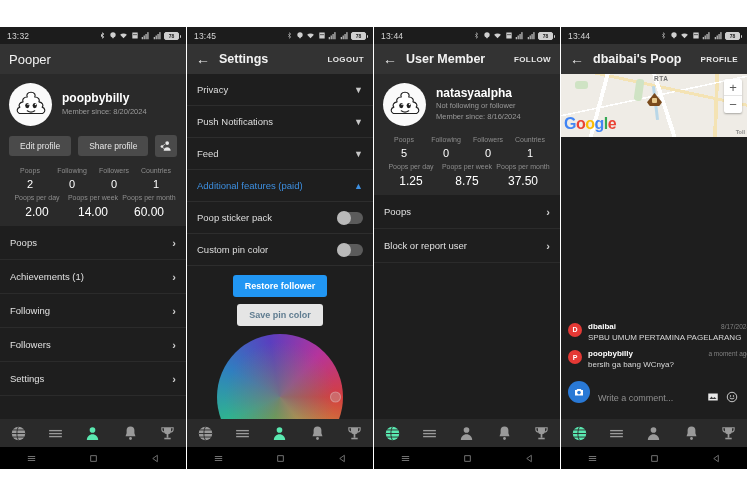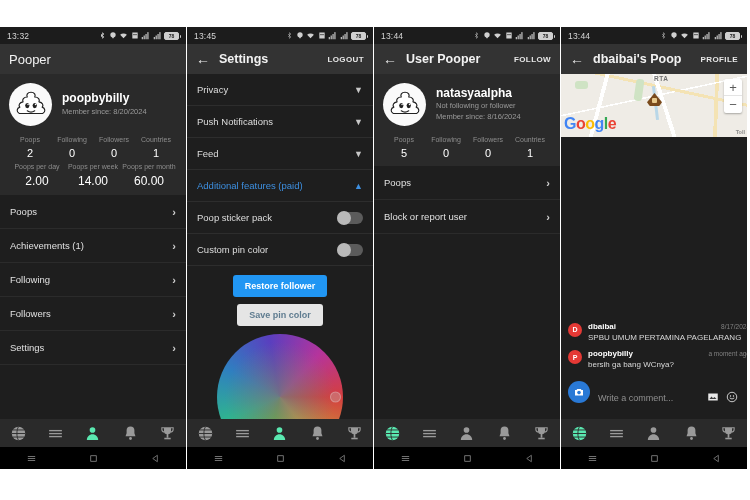--- a/index.html
+++ b/index.html
@@ -488,20 +488,32 @@
               <circle cx="40.5" cy="31" r="1.4" fill="#fff"></circle>
               <path d="M25 43q7 5 14 0" stroke="#222" stroke-width="2.2" fill="none" stroke-linecap="round"></path>
             </svg>
           </div>
           <div>
             <div class="pname">poopbybilly</div>
             <div class="psub">Member since: 8/20/2024</div>
           </div>
         </div>
 
+        <div class="btnrow">
+          <div class="gbtn">Edit profile</div>
+          <div class="gbtn">Share profile</div>
+          <div class="ibtn">
+            <svg viewBox="0 0 24 24">
+              <circle cx="14" cy="7" r="3.2" fill="#e8e8e8"></circle>
+              <path d="M8 20c0-3.4 2.7-6 6-6s6 2.6 6 6z" fill="#e8e8e8"></path>
+              <circle cx="5" cy="13" r="2.2" fill="#e8e8e8"></circle>
+              <path d="M5 13L10 9M5 13l5 5" stroke="#e8e8e8" stroke-width="1.3"></path>
+            </svg>
+          </div>
+        </div>
 
         <div class="stats">
           <div class="stat">
             <div class="lbl">Poops</div>
             <div class="val">2</div>
           </div>
           <div class="stat">
             <div class="lbl">Following</div>
             <div class="val">0</div>
           </div>
@@ -749,21 +761,21 @@
             <rect x="17" y="3" width="3" height="19" fill="#cfcfcf"></rect>
           </svg>
         <div class="batt">
             <span>78</span>
           </div>
       </div>
     </div>
 
     <div class="appbar">
       <span class="backarrow">←</span>
-      <div class="title">User Pooper</div>
+      <div class="title">User Member</div>
       <div class="action">FOLLOW</div>
     </div>
 
     <div class="screen">
       <div class="profile-head">
         <div class="prow">
           <div class="avatar">
             <svg viewBox="0 0 64 64">
               <path d="M32 8c7 0 9 5 7 9 7 0 10 5 8 9 7 1 9 7 6 10 6 2 7 9 1 12H10c-6-3-5-10 1-12-3-3-1-9 6-10-2-4 1-9 8-9-2-4 0-9 7-9z" fill="#fff" stroke="#222" stroke-width="2.2" stroke-linejoin="round"></path>
               <ellipse cx="25" cy="33" rx="4" ry="5" fill="#222"></ellipse>
@@ -792,20 +804,34 @@
           <div class="stat">
             <div class="lbl">Followers</div>
             <div class="val">0</div>
           </div>
           <div class="stat">
             <div class="lbl">Countries</div>
             <div class="val">1</div>
           </div>
         </div>
 
+        <div class="stats3">
+          <div class="stat">
+            <div class="lbl">Poops per day</div>
+            <div class="val">1.25</div>
+          </div>
+          <div class="stat">
+            <div class="lbl">Poops per week</div>
+            <div class="val">8.75</div>
+          </div>
+          <div class="stat">
+            <div class="lbl">Poops per month</div>
+            <div class="val">37.50</div>
+          </div>
+        </div>
       </div>
 
       <div class="rowlist">
         <div class="lrow tall">
           <span>Poops</span>
           <span class="chev">›</span>
         </div>
         <div class="lrow tall">
           <span>Block or report user</span>
           <span class="chev">›</span>

